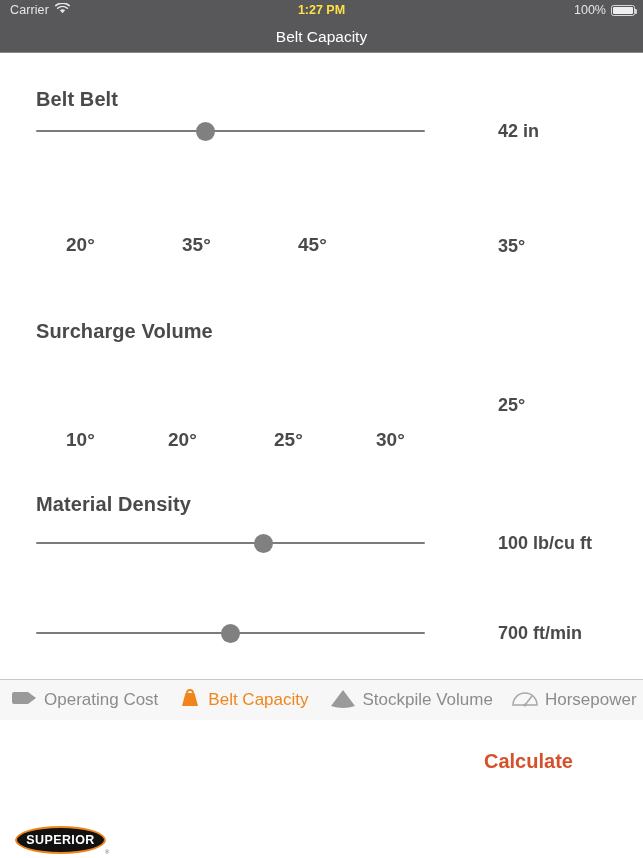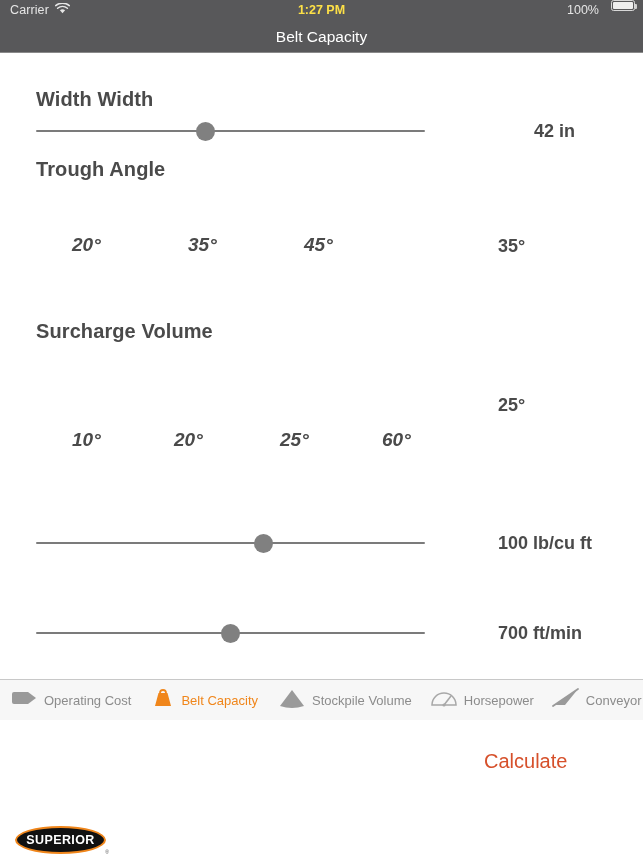--- a/index.html
+++ b/index.html
@@ -19,21 +19,21 @@
   }
   .sb-left { position:absolute; left:10px; top:0; display:flex; align-items:center; gap:6px; height:20px; }
   .sb-carrier { font-size:12.5px; color:#e6e6e6; letter-spacing:.1px; }
   .wifi { display:block; }
   .sb-center {
     position:absolute; left:0; right:0; top:0; height:20px;
     text-align:center; font-size:12.5px; font-weight:bold; color:#fde047;
   }
   .sb-right {
     position:absolute; right:8px; top:0; height:20px;
-    display:flex; align-items:flex-start; gap:12px;
+    display:flex; align-items:center; gap:5px;
   }
   .sb-batt-pct { font-size:12.5px; color:#e6e6e6; }
   .batt { position:relative; width:24px; height:11px; border:1px solid #d8d8d8; border-radius:2.5px; }
   .batt-fill { position:absolute; left:1px; top:1px; bottom:1px; width:20px; background:#eee; border-radius:1px; }
   .batt-cap { position:absolute; right:-3px; top:3px; width:2px; height:5px; background:#d0d0d0; border-radius:0 1px 1px 0; }
 
   
   .navbar {
     position:absolute; left:0; top:20px; width:643px; height:33px;
     background:#58585a; border-bottom:1px solid #8a8a8a;
@@ -61,30 +61,30 @@
   .slider .track {
     position:absolute; left:0; top:12px; width:389px; height:2px;
     background:#7b7b7b; border-radius:1px;
   }
   .slider .thumb {
     position:absolute; top:4px; width:19px; height:19px;
     background:#808080; border-radius:50%;
   }
 
   
-  .opt-row { position:absolute; left:14px; width:450px; height:28px;font-style:italic; }
+  .opt-row { position:absolute; left:8px; width:450px; height:28px; }
   .opt {
     position:absolute; font-size:19px; font-weight:bold; color:#4a4a4a;
     white-space:nowrap;
   }
 
   
   .calc-btn {
     position:absolute; left:484px; top:696px;
-    font-size:20px; font-weight:normal; color:#d6502b;
+    font-size:20px; font-weight:bold; color:#d6502b;
     background:none; border:none; cursor:pointer; padding:0;
     font-family:"Liberation Sans", sans-serif;
   }
 
   
   .logo { position:absolute; left:15px; top:772px; width:91px; height:30px; }
   .logo-ell {
     position:absolute; left:0; top:0; width:91px; height:28px;
     background:#111; border:2px solid #f0861b; border-radius:50%;
   }
@@ -99,21 +99,21 @@
   
   .tabbar {
     position:absolute; left:0; bottom:0; width:643px; height:41px;
     background:#f7f7f7; border-top:1px solid #c8c8c8;
     display:flex; align-items:center;
   }
   .tab {
     display:flex; align-items:center; gap:6px; height:41px;
     cursor:pointer; padding:0 2px;
   }
-  .tab-label { font-size:13px; color:#8c8c8c; white-space:nowrap; }
+  .tab-label { font-size:17px; color:#8c8c8c; white-space:nowrap; }
   .tab.active .tab-label { color:#f0861b; }
   .tab-ico { display:block; flex:none; }
 </style>
 </head>
 <body>
 
 <div id="app">
 
   <div class="statusbar">
     <div class="sb-left">
@@ -135,44 +135,44 @@
       </span>
     </div>
   </div>
 
   <div class="navbar">
     <div class="nav-title">Belt Capacity</div>
   </div>
 
   <div class="content">
 
-    <div class="sec-label" style="top:34px;">Width Width</div>
+    <div class="sec-label" style="top:34px;">Belt Belt</div>
     <div class="slider" style="top:64px;">
       <div class="track"></div>
       <div class="thumb" id="thumb-bw" style="left: 160.493px;"></div>
     </div>
-    <div class="value-text" style="top:67px;margin-left:36px;">42 in</div>
-
-    <div class="sec-label" style="top:104px;">Trough Angle</div>
+    <div class="value-text" style="top:67px;">42 in</div>
+
     <div class="opt-row" style="top:180px;">
       <span class="opt" style="left:58px;">20°</span>
       <span class="opt" style="left:174px;">35°</span>
       <span class="opt" style="left:290px;">45°</span>
     </div>
     <div class="value-text" style="top:182px;">35°</div>
 
     <div class="sec-label" style="top:266px;">Surcharge Volume</div>
     <div class="opt-row" style="top:339px;margin-top:36px;">
       <span class="opt" style="left:58px;">10°</span>
       <span class="opt" style="left:160px;">20°</span>
       <span class="opt" style="left:266px;">25°</span>
-      <span class="opt" style="left:368px;">60°</span>
+      <span class="opt" style="left:368px;">30°</span>
     </div>
     <div class="value-text" style="top:341px;">25°</div>
 
+    <div class="sec-label" style="top:439px;">Material Density</div>
     <div class="slider" style="top:476px;">
       <div class="track"></div>
       <div class="thumb" id="thumb-md" style="left: 217.676px;"></div>
     </div>
     <div class="value-text" style="top:479px;">100 lb/cu ft</div>
 
     <div class="slider" style="top:566px;">
       <div class="track"></div>
       <div class="thumb" id="thumb-bs" style="left: 185.389px;"></div>
     </div>

